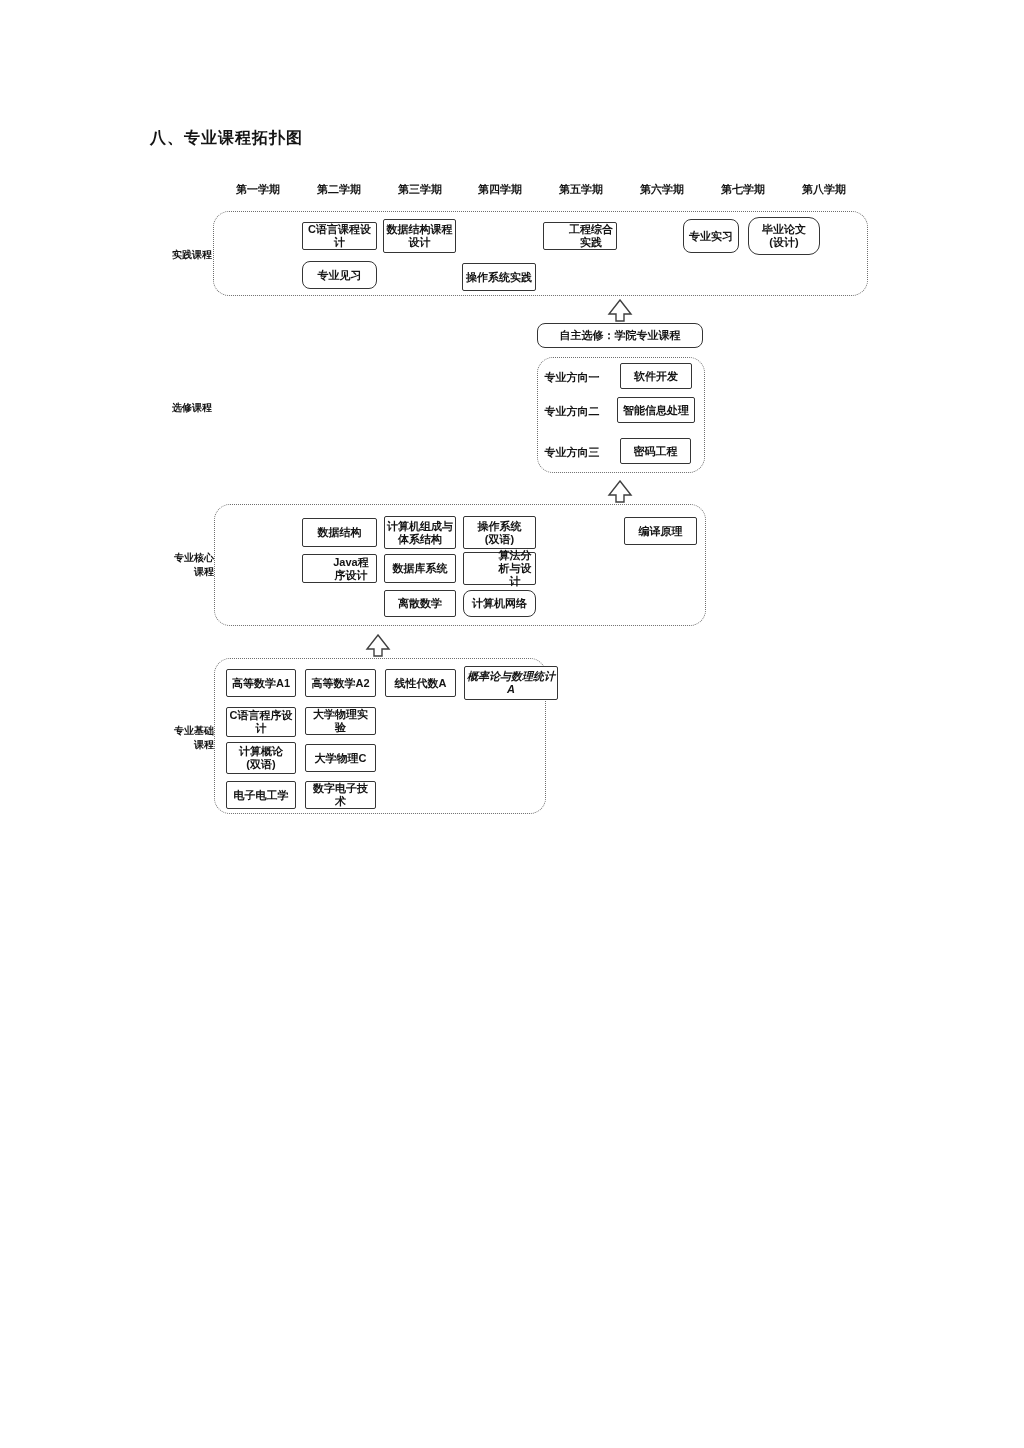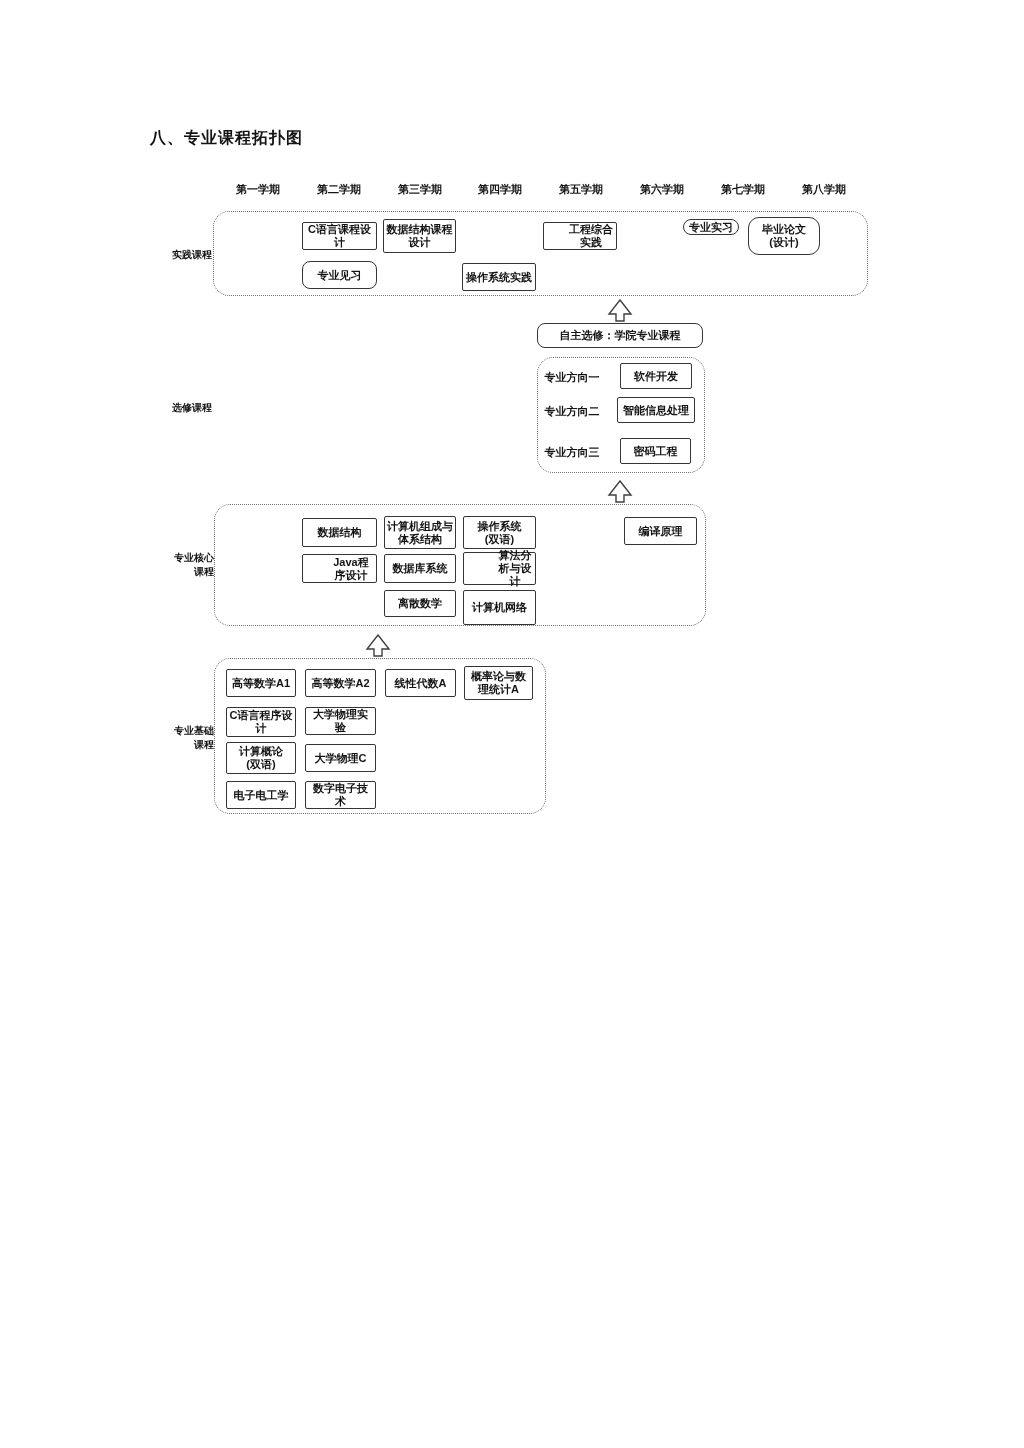--- a/index.html
+++ b/index.html
@@ -93,21 +93,21 @@
   <div class="sem" style="left:703px">第七学期</div>
   <div class="sem" style="left:784px">第八学期</div>
 
   <div class="sec-label" style="left:150px; top:248px; width:62px;">实践课程</div>
   <div class="dashed-container" style="left:213px; top:211px; width:655px; height:85px;"></div>
 
   <div class="box" style="left:302px; top:222px; width:75px; height:28px;">C语言课程设计</div>
   <div class="box" style="left:383px; top:219px; width:73px; height:34px;">数据结构课程设计</div>
   <div class="box" style="left:462px; top:222px; width:74px; height:28px;margin-top:41px;">操作系统实践</div>
   <div class="box" style="left:543px; top:222px; width:74px; height:28px;padding-left:24px;">工程综合实践</div>
-  <div class="box r8" style="left:683px; top:219px; width:56px; height:16px;">专业实习</div>
+  <div class="box r8" style="left:683px; top:219px; width:56px; height:34px;">专业实习</div>
   <div class="box r10" style="left:748px; top:217px; width:72px; height:38px;">毕业论文
 (设计)</div>
   <div class="box r8" style="left:302px; top:261px; width:75px; height:28px;">专业见习</div>
 
   <span class="arrow" style="left:607px; top:299px;">
     <svg width="26" height="23" viewBox="0 0 26 23">
         <path d="M13 1 L24 15 H17 V22 H9 V15 H2 Z" fill="#ffffff" stroke="#3f3f3f" stroke-width="1.4"></path>
       </svg>
   </span>
 
@@ -135,36 +135,36 @@
 
   <div class="box" style="left:302px; top:518px; width:75px; height:29px;">数据结构</div>
   <div class="box" style="left:384px; top:516px; width:72px; height:33px;">计算机组成与体系结构</div>
   <div class="box" style="left:463px; top:516px; width:73px; height:33px;">操作系统
 (双语)</div>
   <div class="box" style="left:624px; top:517px; width:73px; height:28px;">编译原理</div>
   <div class="box" style="left:302px; top:554px; width:75px; height:29px;padding-left:25px;">Java程序设计</div>
   <div class="box" style="left:384px; top:554px; width:72px; height:29px;">数据库系统</div>
   <div class="box" style="left:463px; top:552px; width:73px; height:33px;padding-left:33px;">算法分析与设计</div>
   <div class="box" style="left:384px; top:590px; width:72px; height:27px;">离散数学</div>
-  <div class="box" style="left:463px; top:590px; width:73px; height:35px;">计算机网络</div>
+  <div class="box" style="left:463px; top:590px; width:73px; height:27px;border-radius:8px;">计算机网络</div>
 
   <span class="arrow" style="left:365px; top:634px;">
     <svg width="26" height="23" viewBox="0 0 26 23">
         <path d="M13 1 L24 15 H17 V22 H9 V15 H2 Z" fill="#ffffff" stroke="#3f3f3f" stroke-width="1.4"></path>
       </svg>
   </span>
 
   <div class="sec-label" style="left:148px; top:724px; width:66px;">专业基础
 课程</div>
   <div class="dashed-container" style="left:214px; top:658px; width:332px; height:156px;"></div>
 
   <div class="box" style="left:226px; top:669px; width:70px; height:28px;">高等数学A1</div>
   <div class="box" style="left:305px; top:669px; width:71px; height:28px;">高等数学A2</div>
   <div class="box" style="left:385px; top:669px; width:71px; height:28px;">线性代数A</div>
-  <div class="box" style="left:464px; top:666px; width:69px; height:34px;">概率论与数理统计A</div>
+  <div class="box" style="left:464px; top:666px; width:94px; height:34px;font-style:italic;">概率论与数理统计A</div>
   <div class="box" style="left:226px; top:707px; width:70px; height:30px;">C语言程序设计</div>
   <div class="box" style="left:305px; top:707px; width:71px; height:28px;">大学物理实验</div>
   <div class="box" style="left:226px; top:742px; width:70px; height:32px;">计算概论
 (双语)</div>
   <div class="box" style="left:305px; top:744px; width:71px; height:28px;">大学物理C</div>
   <div class="box" style="left:226px; top:781px; width:70px; height:28px;">电子电工学</div>
   <div class="box" style="left:305px; top:781px; width:71px; height:28px;">数字电子技术</div>
 
 </div>
 

